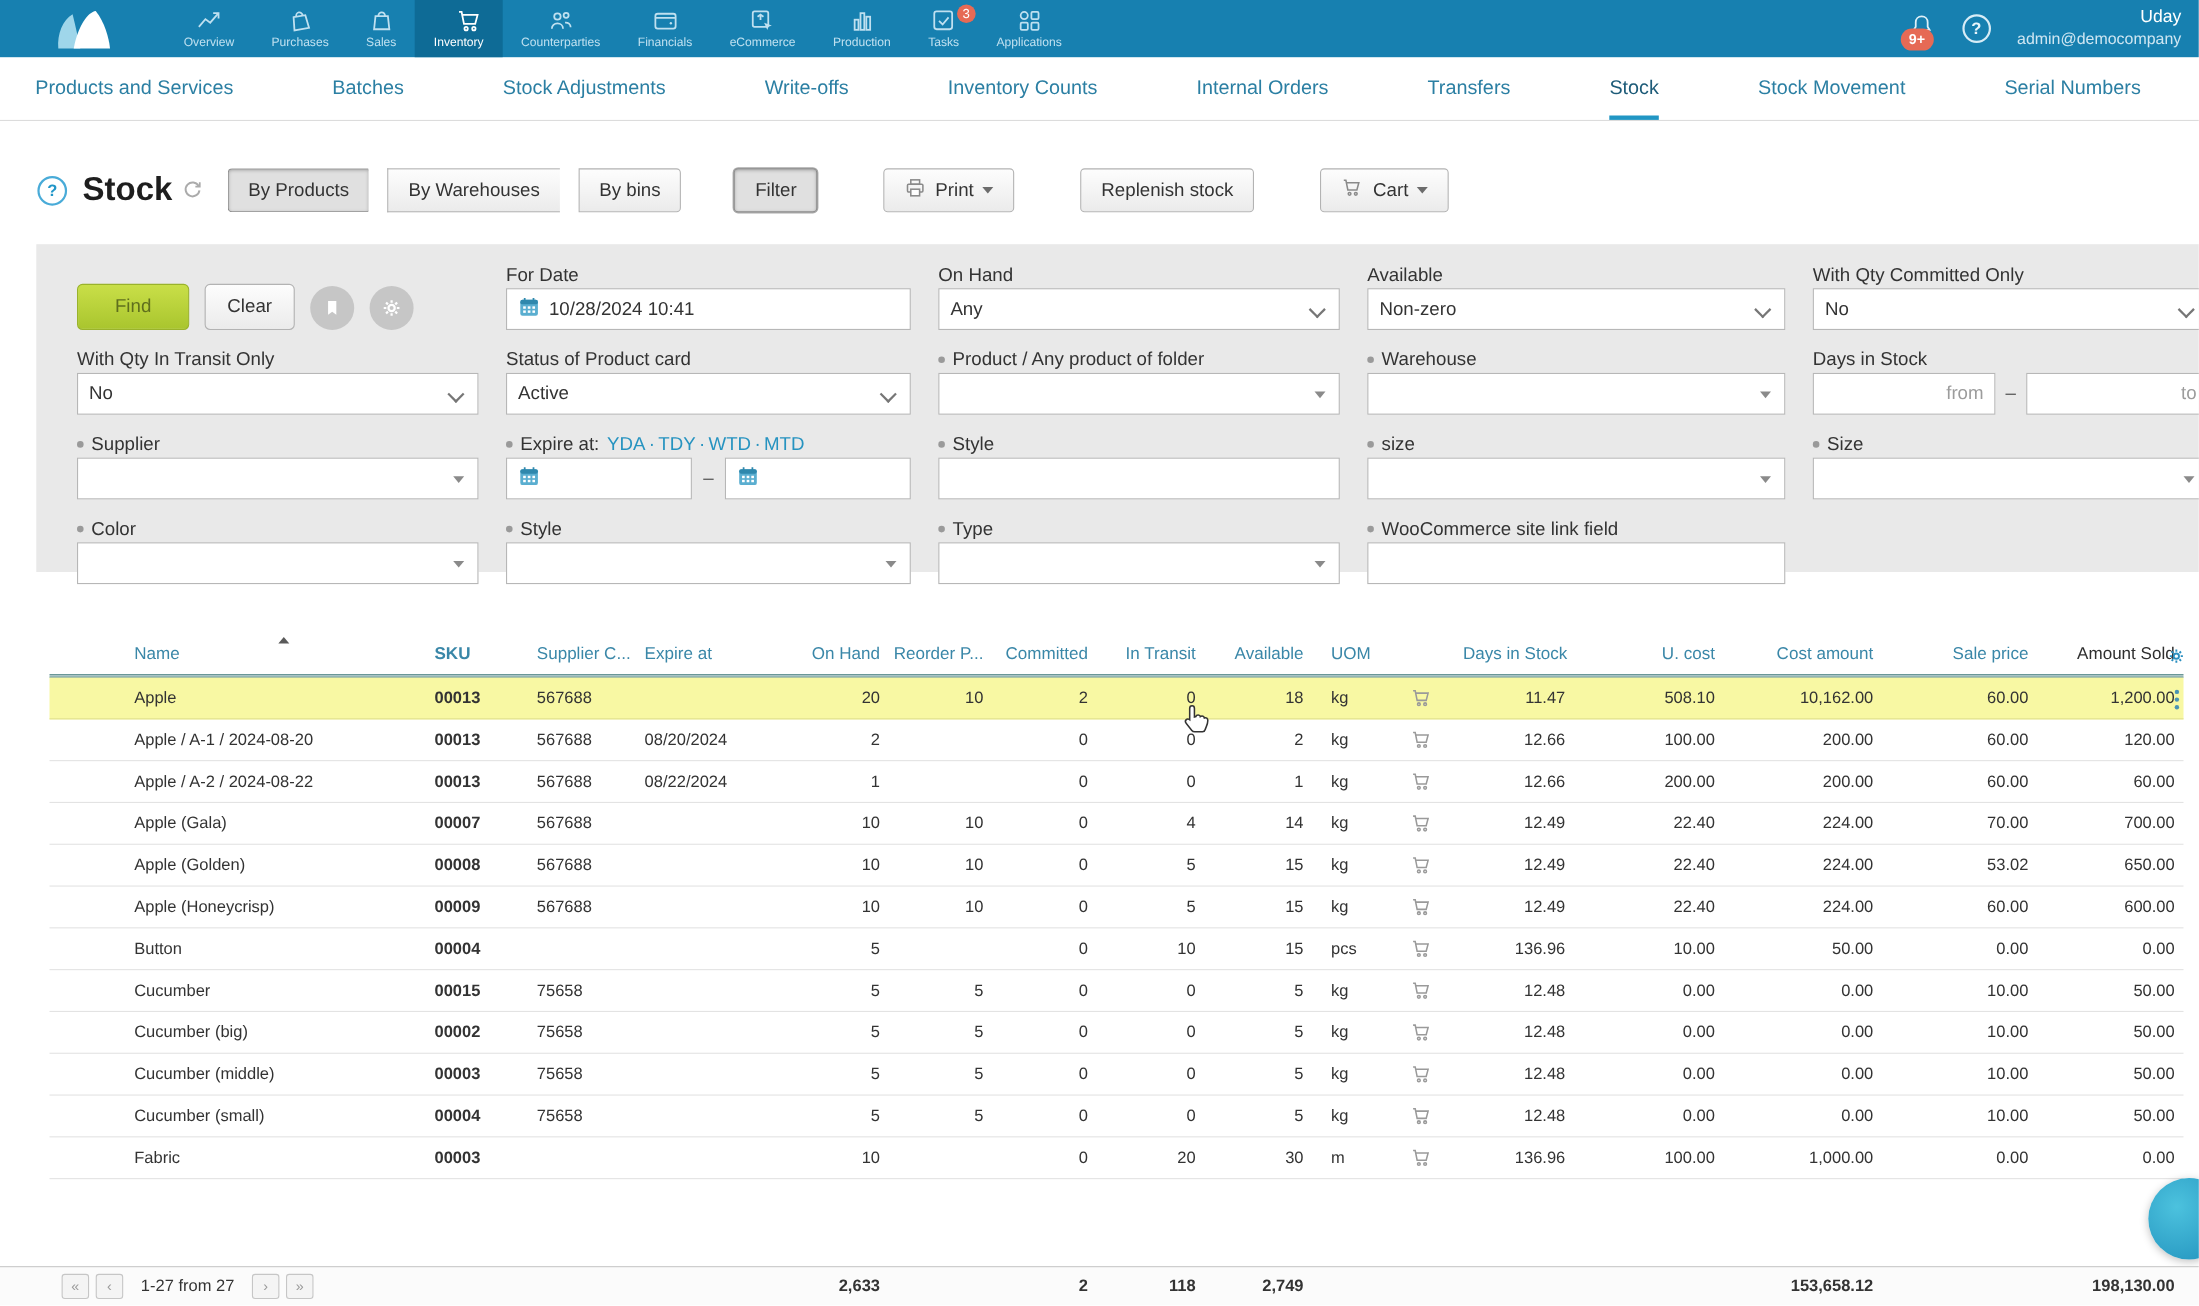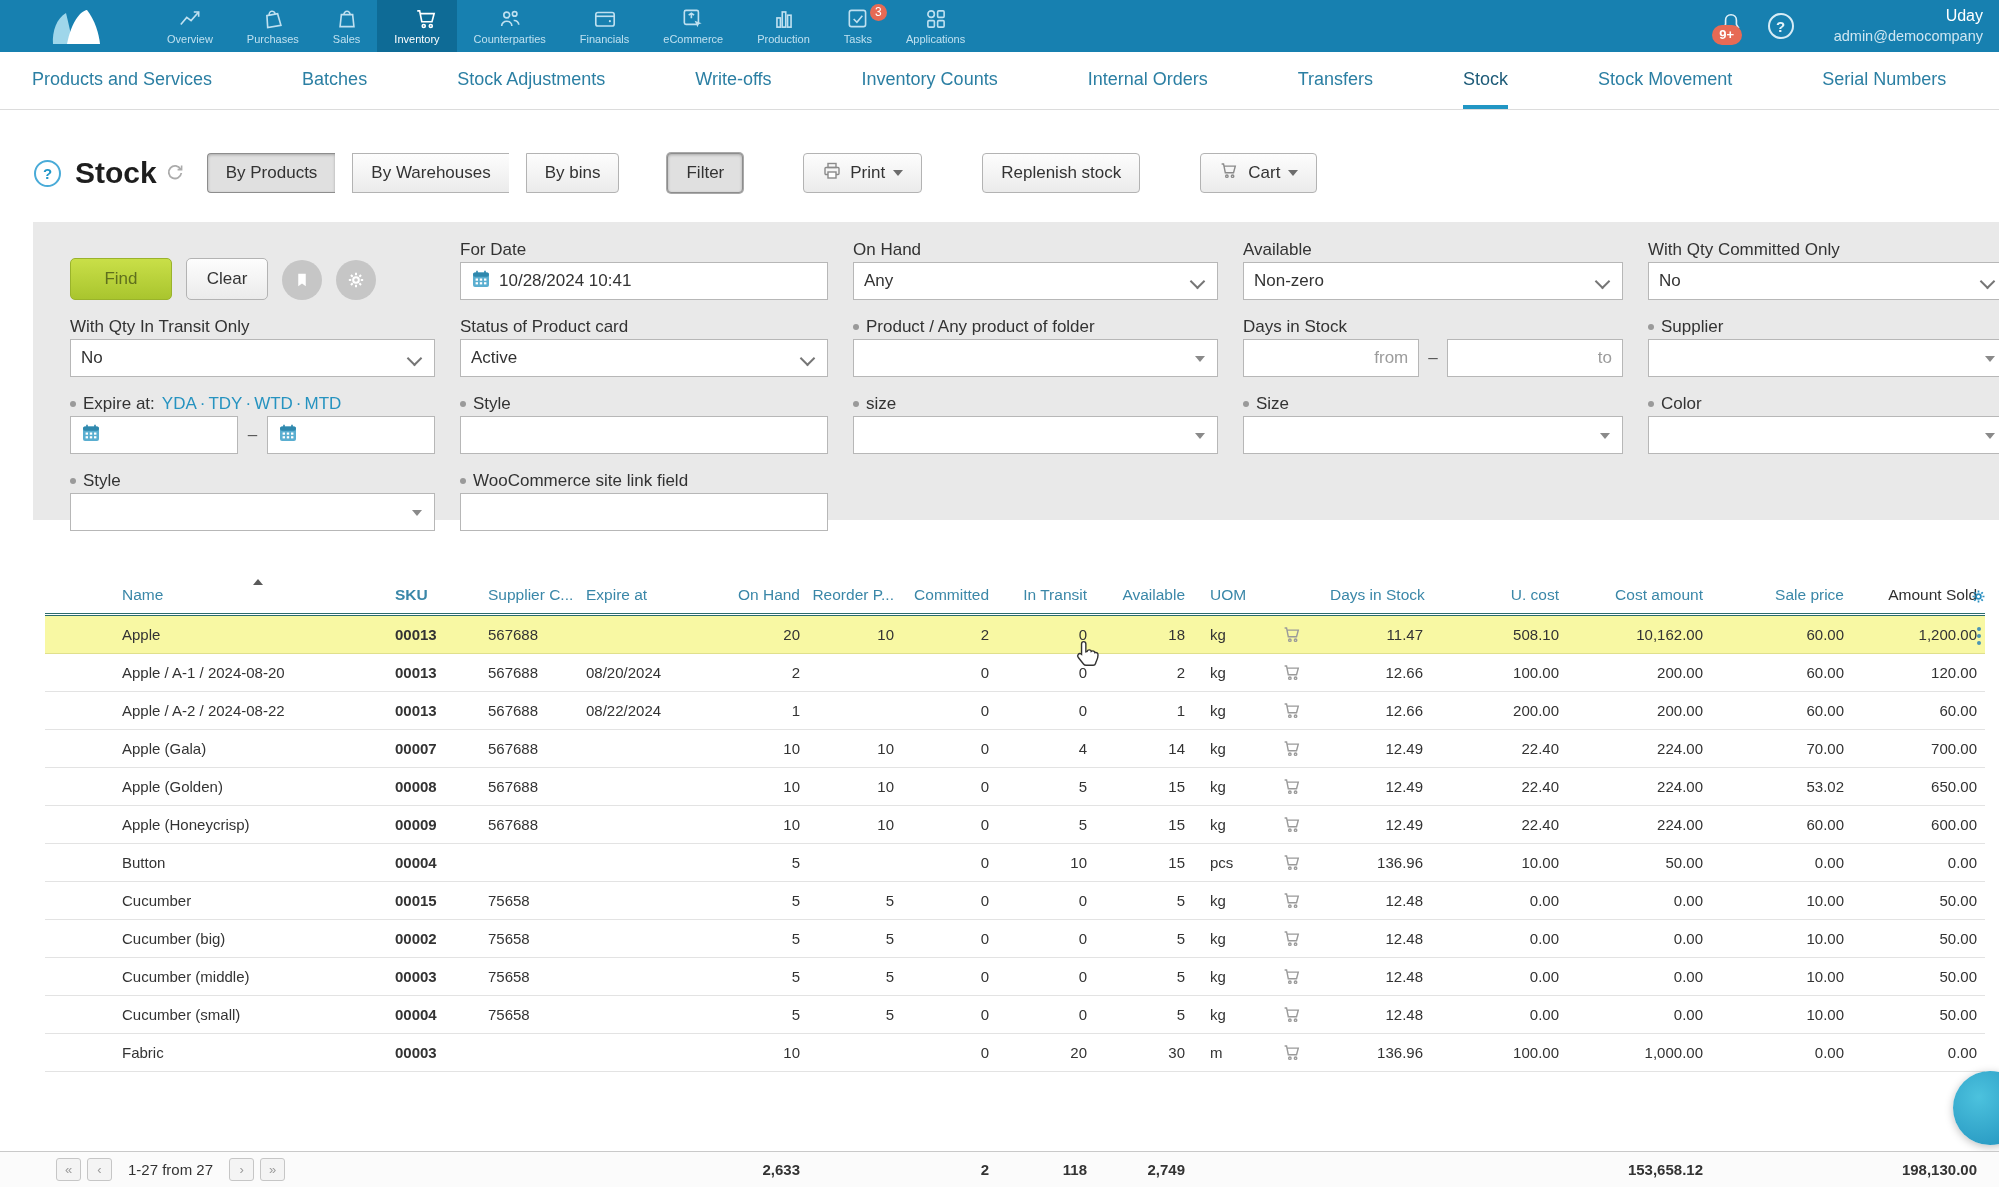--- a/index.html
+++ b/index.html
@@ -14,21 +14,21 @@
   .nav-item { position:relative; display:flex; flex-direction:column; align-items:center; justify-content:center; padding:3px 17px 5px; color:#bfe0f0; cursor:pointer; }
   .nav-item.active { background:#0e6b96; color:#fff;align-items:flex-end; }
   .nav-icon { position:relative; height:26px; display:flex; align-items:center; }
   .nav-icon svg { display:block; }
   .nav-label { font-size:11px; margin-top:1px; white-space:nowrap; }
   .nav-badge { position:absolute; top:-2px; right:-16px; background:#e66a55; color:#fff; font-size:12px; line-height:17px; min-width:17px; text-align:center; border-radius:9px; padding:0 4px; }
   .top-right { margin-left:auto; display:flex; align-items:center; gap:24px; padding-right:16px; }
   .bell-wrap { position:relative; }
   .bell-badge { position:absolute; left:-6px; bottom:-4px; background:#e66a55; color:#fff; font-size:13px; font-weight:bold; line-height:20px; min-width:30px; text-align:center; border-radius:11px; }
   .help-top { width:26px; height:26px; border:2px solid #d7ecf6; border-radius:50%; color:#e8f5fb; font-size:15px; font-weight:bold; display:flex; align-items:center; justify-content:center; }
-  .userblock { text-align:right; line-height:1.3;margin-left:16px; }
+  .userblock { text-align:right; line-height:1.3; }
   .user-name { color:#fff; font-size:16px; }
   .user-email { color:#cfe6f2; font-size:14.5px; }
 
   
   .subnav { height:58px; border-bottom:1px solid #dcdcdc; display:flex; align-items:stretch; padding-left:32px; gap:90px; }
   .subnav-item { display:flex; align-items:center; font-size:18px; color:#2b7fa3; border-bottom:4px solid transparent; padding-top:2px; cursor:pointer; white-space:nowrap; }
   .subnav-item.active { color:#1d5b78; border-bottom-color:#2196c4; }
 
   
   .toolbar { height:112px; display:flex; align-items:center; padding:14px 0 0 34px; }
@@ -367,20 +367,29 @@
       <div class="ffield">
         <span class="flabel">
             <span class="dot"></span>
             <span>Product / Any product of folder</span>
           </span>
         <div class="control combo">
             <span></span>
           </div>
       </div>
       <div class="ffield">
+        <span class="flabel">
+            <span class="dot"></span>
+            <span>Warehouse</span>
+          </span>
+        <div class="control combo">
+            <span></span>
+          </div>
+      </div>
+      <div class="ffield">
         <span class="flabel">Days in Stock</span>
         <div class="range-wrap">
           <div class="control noarrow">
             <input class="txtinput" placeholder="from" style="">
           </div>
           <span class="dash">–</span>
           <div class="control noarrow">
             <input class="txtinput" placeholder="to" style="">
           </div>
         </div>
@@ -477,20 +486,29 @@
             <span>Color</span>
           </span>
         <div class="control combo">
             <span></span>
           </div>
       </div>
       <div class="ffield">
         <span class="flabel">
             <span class="dot"></span>
             <span>Style</span>
+          </span>
+        <div class="control combo">
+            <span></span>
+          </div>
+      </div>
+      <div class="ffield">
+        <span class="flabel">
+            <span class="dot"></span>
+            <span>Type</span>
           </span>
         <div class="control combo">
             <span></span>
           </div>
       </div>
       <div class="ffield">
         <span class="flabel">
             <span class="dot"></span>
             <span>WooCommerce site link field</span>
           </span>

